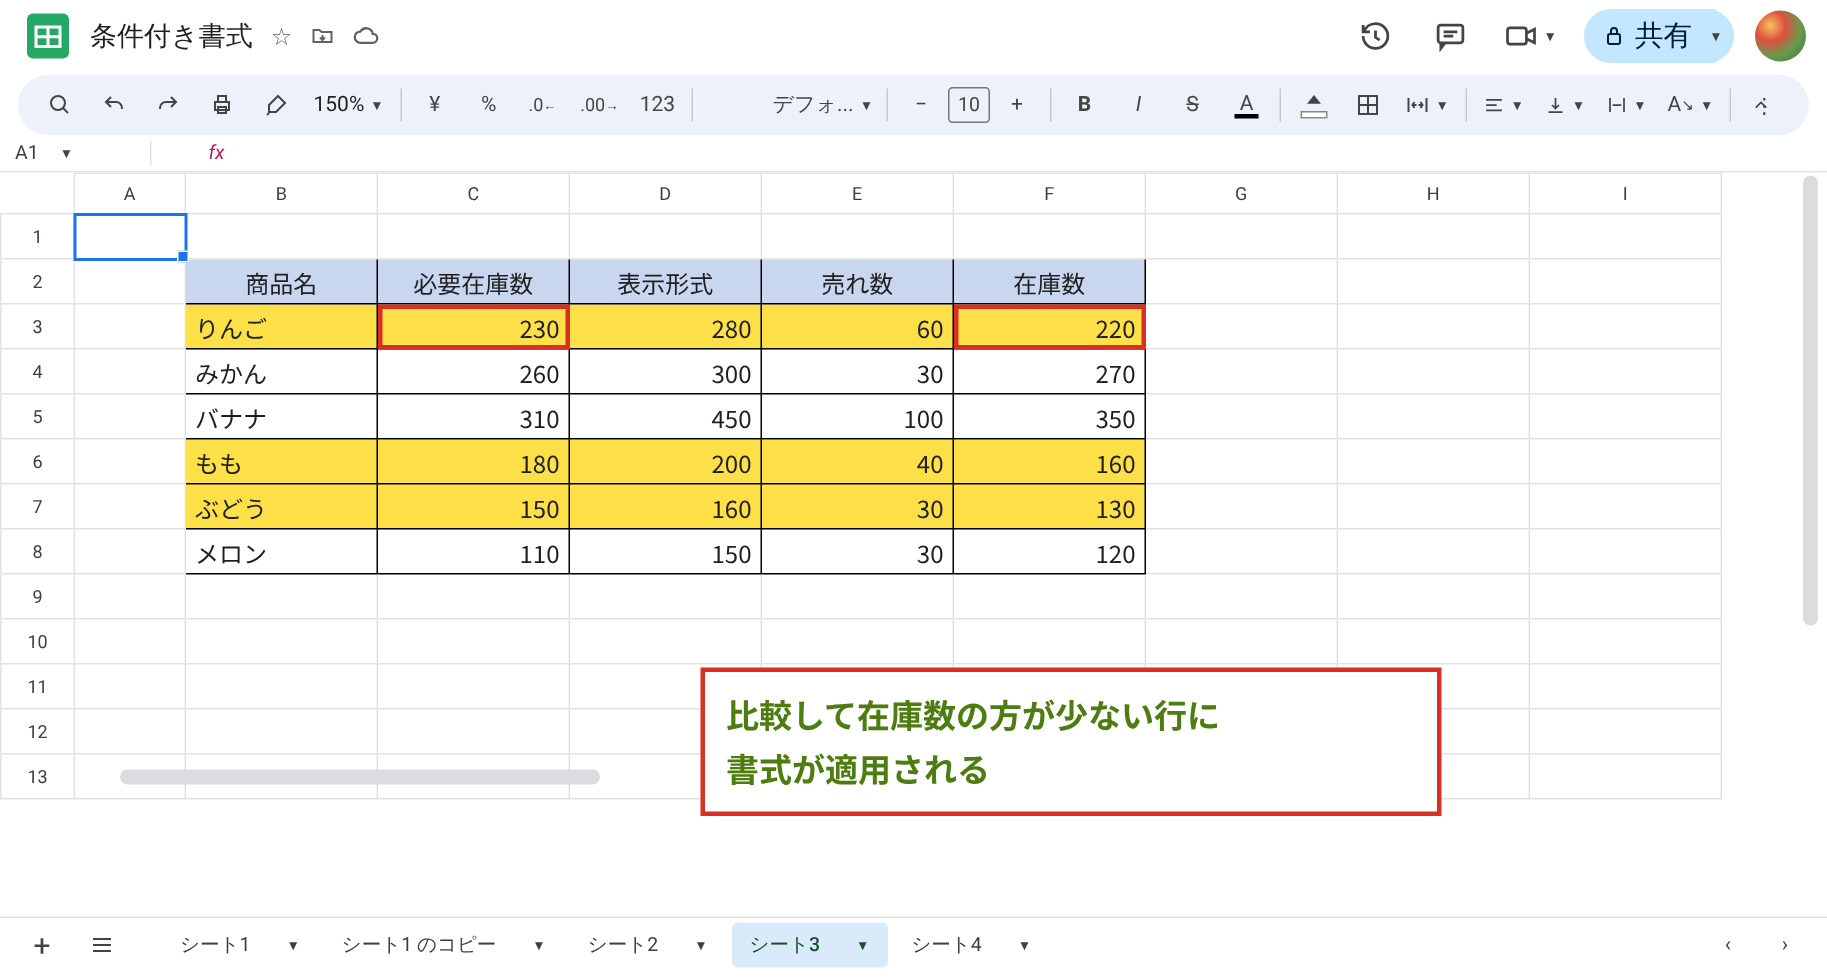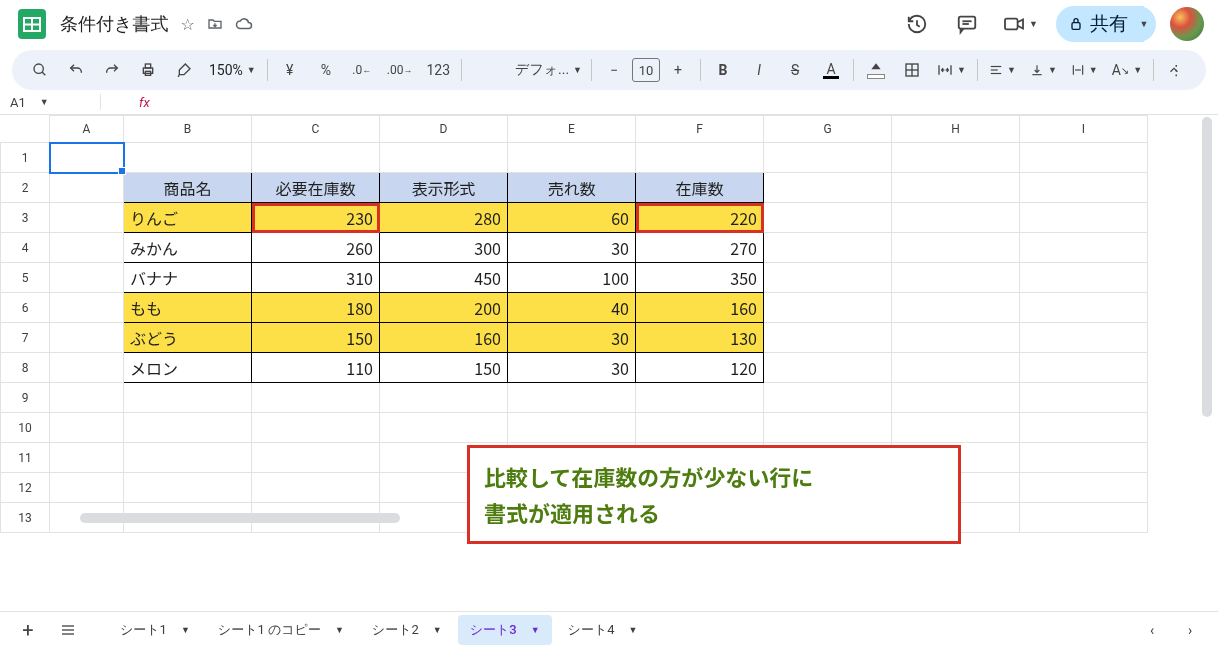--- a/index.html
+++ b/index.html
@@ -46,22 +46,22 @@
   .hd{background:#c9d6ef;text-align:center;border:1px solid #000 !important;}
   .bd{border:1px solid #000 !important;}
   .hl{background:#fde047;}
   .tr{text-align:right;}
   .tl{text-align:left;}
   .redbox{outline:3px solid #d93025;outline-offset:-3px;margin-top:14px;}
   
   .annot{position:absolute;left:467px;top:318px;width:460px;border:3px solid #d93025;padding:10px 14px;font-size:22px;font-weight:700;color:#4d7c0f;line-height:1.65;font-family:"Noto Sans JP",sans-serif;background:#fff;margin-top:12px;}
   
   .tabbar{display:flex;align-items:center;height:36px;border-top:1px solid #e1e3e1;padding:0 10px;gap:4px;position:absolute;bottom:4px;left:0;right:0;background:#fff;}
-  .tab{display:flex;align-items:center;gap:14px;padding:0 12px;height:30px;font-size:13px;color:#3c4043;border-radius:4px;}
-  .tab.active{background:#d9eafb;color:#6d28d9;font-weight:500;}
+  .tab{display:flex;align-items:center;gap:24px;padding:0 12px;height:30px;font-size:13px;color:#3c4043;border-radius:4px;}
+  .tab.active{background:#d9eafb;color:#14532d;font-weight:500;}
   .tab .dd{font-size:9px;}
   .hscroll{position:absolute;left:80px;right:20px;bottom:44px;height:10px;}
   .hscroll-track{height:100%;background:transparent;}
   .hscroll-thumb{height:10px;width:320px;background:#dadce0;border-radius:6px;}
   .vscroll{position:absolute;right:6px;top:0;width:10px;height:420px;}
   .vscroll-thumb{width:10px;height:300px;background:#dadce0;border-radius:6px;margin-top:2px;}
   svg{display:block;}
 </style>
 </head>
 <body>

